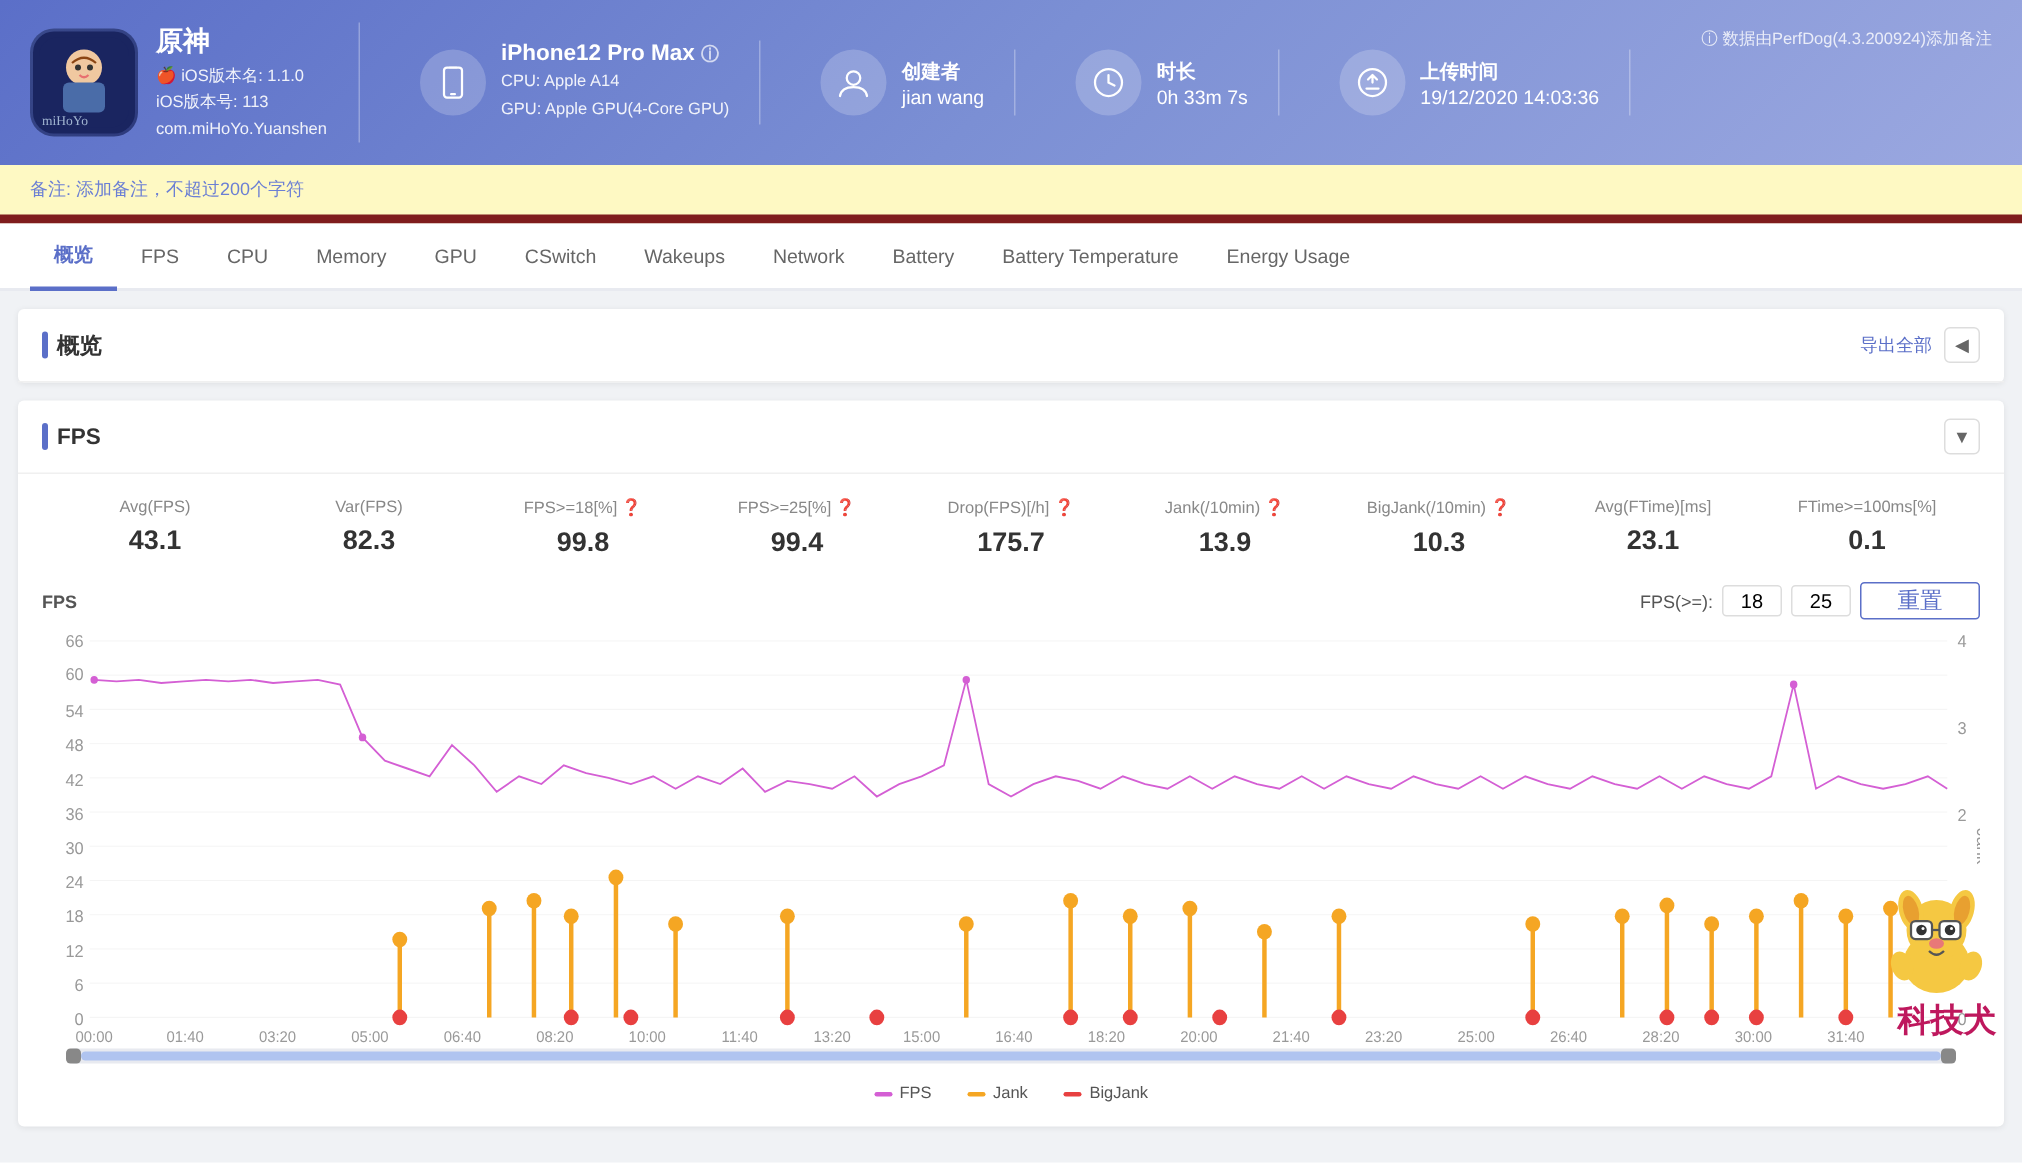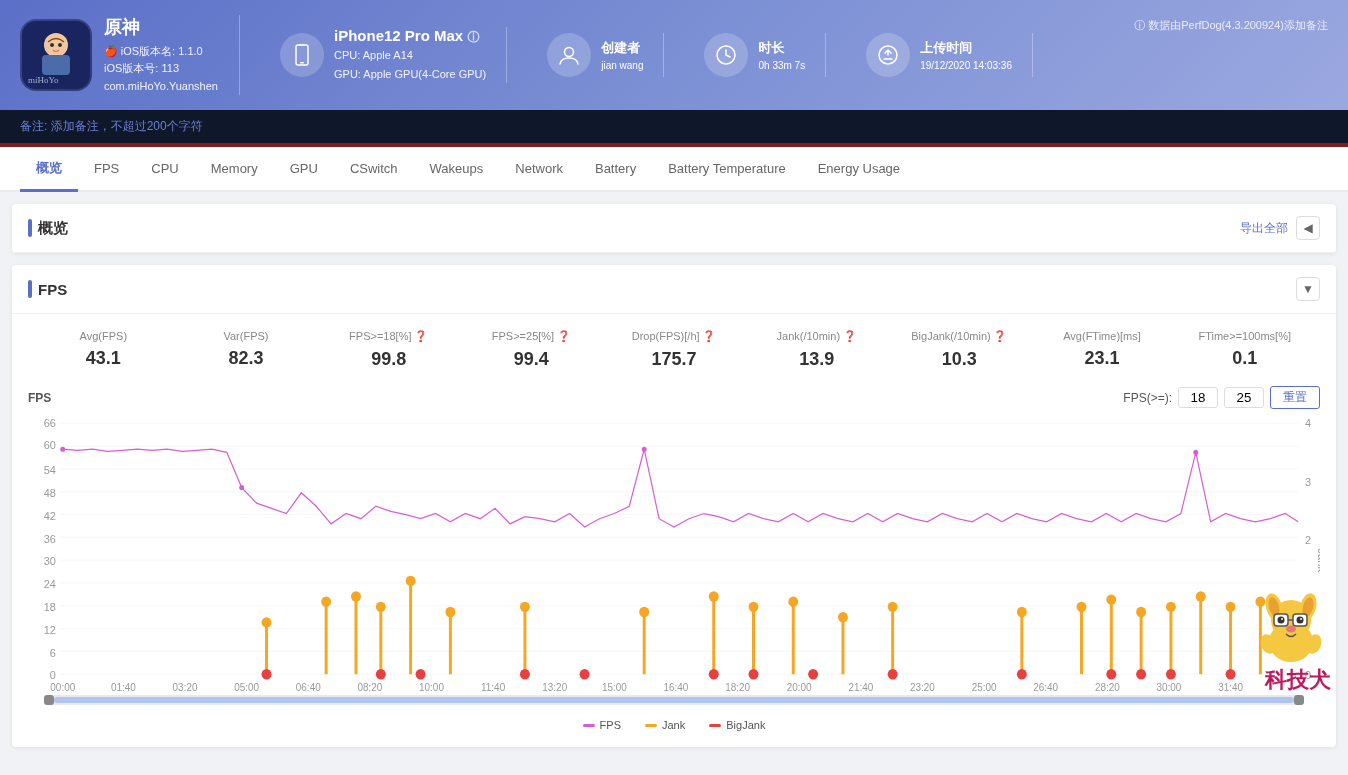--- a/index.html
+++ b/index.html
@@ -15,26 +15,26 @@
 
     .device-info { display: flex; align-items: center; gap: 10px; border-right: 1px solid rgba(255,255,255,0.3); padding: 0 20px; }
     .device-icon-wrap { width: 44px; height: 44px; background: rgba(255,255,255,0.2); border-radius: 50%; display: flex; align-items: center; justify-content: center; font-size: 22px; }
     .device-details h3 { font-size: 15px; font-weight: bold; }
     .device-details p { font-size: 11px; opacity: 0.9; line-height: 1.7; }
 
     .meta-item { display: flex; align-items: center; gap: 10px; border-right: 1px solid rgba(255,255,255,0.3); padding: 0 20px; }
     .meta-item:last-child { border-right: none; }
     .meta-icon-wrap { width: 44px; height: 44px; background: rgba(255,255,255,0.2); border-radius: 50%; display: flex; align-items: center; justify-content: center; font-size: 20px; }
     .meta-details label { font-size: 13px; font-weight: bold; display: block; }
-    .meta-details span { font-size: 10px; }
+    .meta-details span { font-size: 13px; }
 
     .top-right-note { margin-left: auto; font-size: 11px; opacity: 0.8; align-self: flex-start; padding-top: 4px; }
 
     
-    .notes-bar { background: #0f172a; padding: 8px 20px; font-size: 12px; color: #888; border-bottom: 4px solid #7f1d1d; }
+    .notes-bar { background: #fef9c3; padding: 8px 20px; font-size: 12px; color: #888; border-bottom: 6px solid #7f1d1d; }
     .notes-bar span { color: #6b7fd4; cursor: pointer; }
 
     
     .nav-tabs { background: white; border-bottom: 2px solid #e8eaf0; display: flex; align-items: center; padding: 0 20px; gap: 0; }
     .nav-tab { padding: 12px 16px; font-size: 13px; cursor: pointer; color: #666; border-bottom: 3px solid transparent; margin-bottom: -2px; white-space: nowrap; }
     .nav-tab.active { color: #5b6fc8; border-bottom-color: #5b6fc8; font-weight: bold; }
 
     
     .section { background: white; margin: 12px; border-radius: 4px; box-shadow: 0 1px 4px rgba(0,0,0,0.08); }
     .section-header { display: flex; align-items: center; justify-content: space-between; padding: 12px 16px; border-bottom: 1px solid #f0f0f0; }
@@ -50,21 +50,21 @@
     .stat-label { font-size: 11px; color: #888; margin-bottom: 6px; white-space: nowrap; }
     .stat-value { font-size: 18px; font-weight: bold; color: #333; }
     .stat-help { color: #aaa; font-size: 11px; cursor: pointer; }
 
     
     .chart-container { padding: 8px 16px 12px; position: relative; }
     .chart-controls { display: flex; justify-content: space-between; align-items: center; margin-bottom: 6px; }
     .chart-label { font-size: 12px; font-weight: bold; color: #555; }
     .fps-threshold { display: flex; align-items: center; gap: 6px; font-size: 12px; color: #555; }
     .fps-threshold input { width: 40px; border: 1px solid #ddd; padding: 2px 4px; text-align: center; border-radius: 3px; }
-    .btn-reset { font-size: 12px; color: #5b6fc8; cursor: pointer; padding: 2px 12px; border: 1px solid #5b6fc8; border-radius: 3px; background: white; }
+    .btn-reset { font-size: 15px; color: #5b6fc8; cursor: pointer; padding: 2px 24px; border: 1px solid #5b6fc8; border-radius: 3px; background: white; }
 
     
     .chart-wrap { position: relative; width: 100%; }
     svg.main-chart { width: 100%; height: 280px; display: block; }
 
     
     .chart-legend { display: flex; justify-content: center; gap: 24px; padding: 6px 0 4px; font-size: 11px; color: #555; }
     .legend-item { display: flex; align-items: center; gap: 5px; }
     .legend-dot { width: 12px; height: 3px; border-radius: 2px; }
     .legend-dot.fps { background: #d45fd4; }

